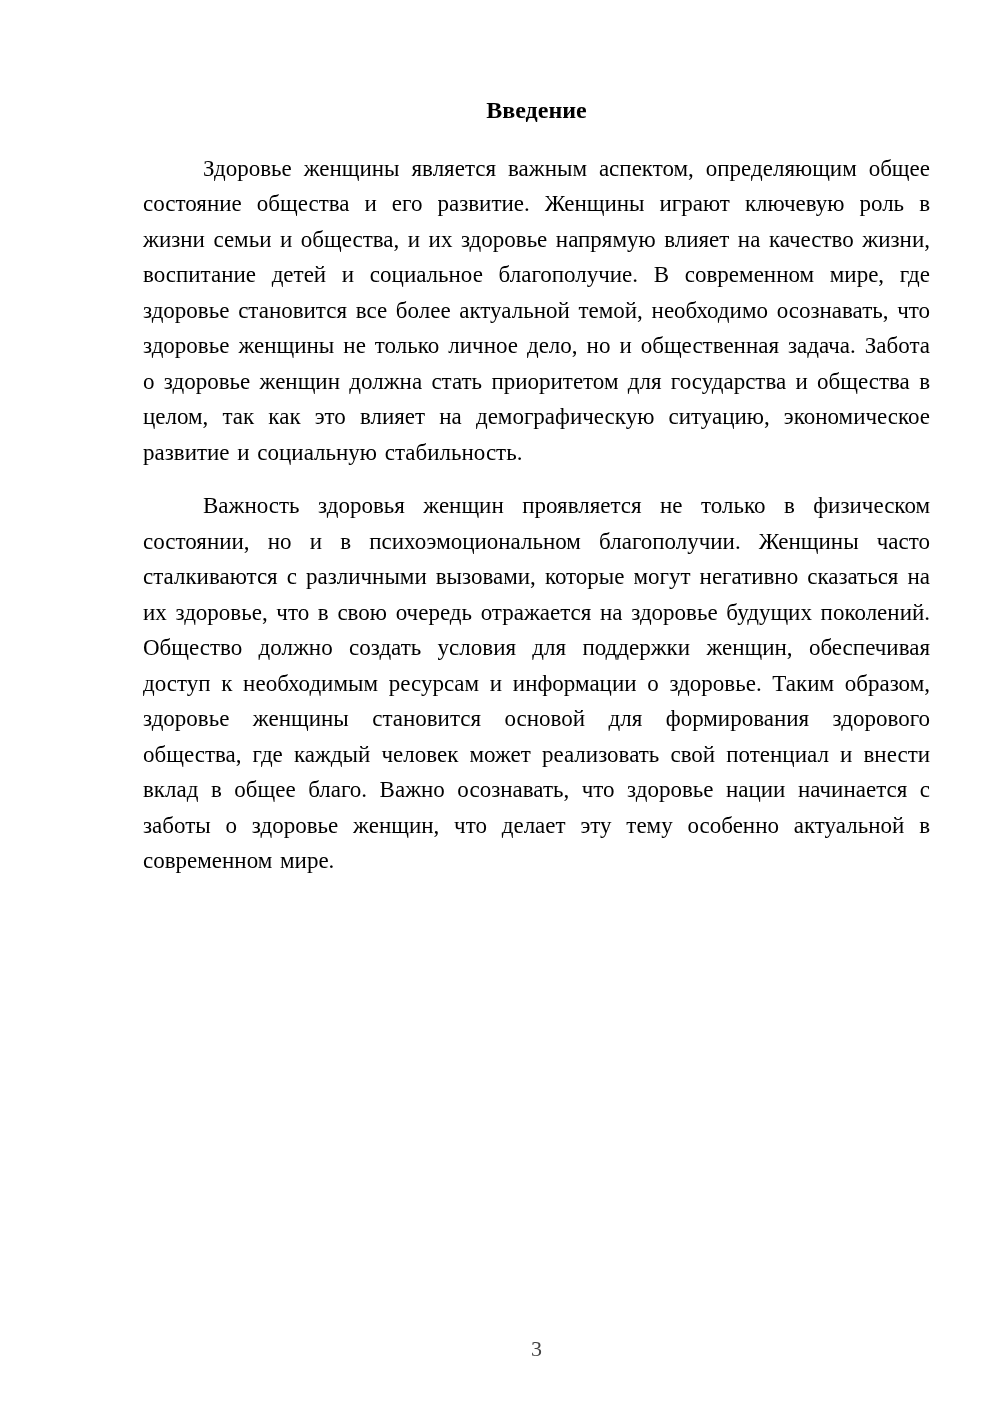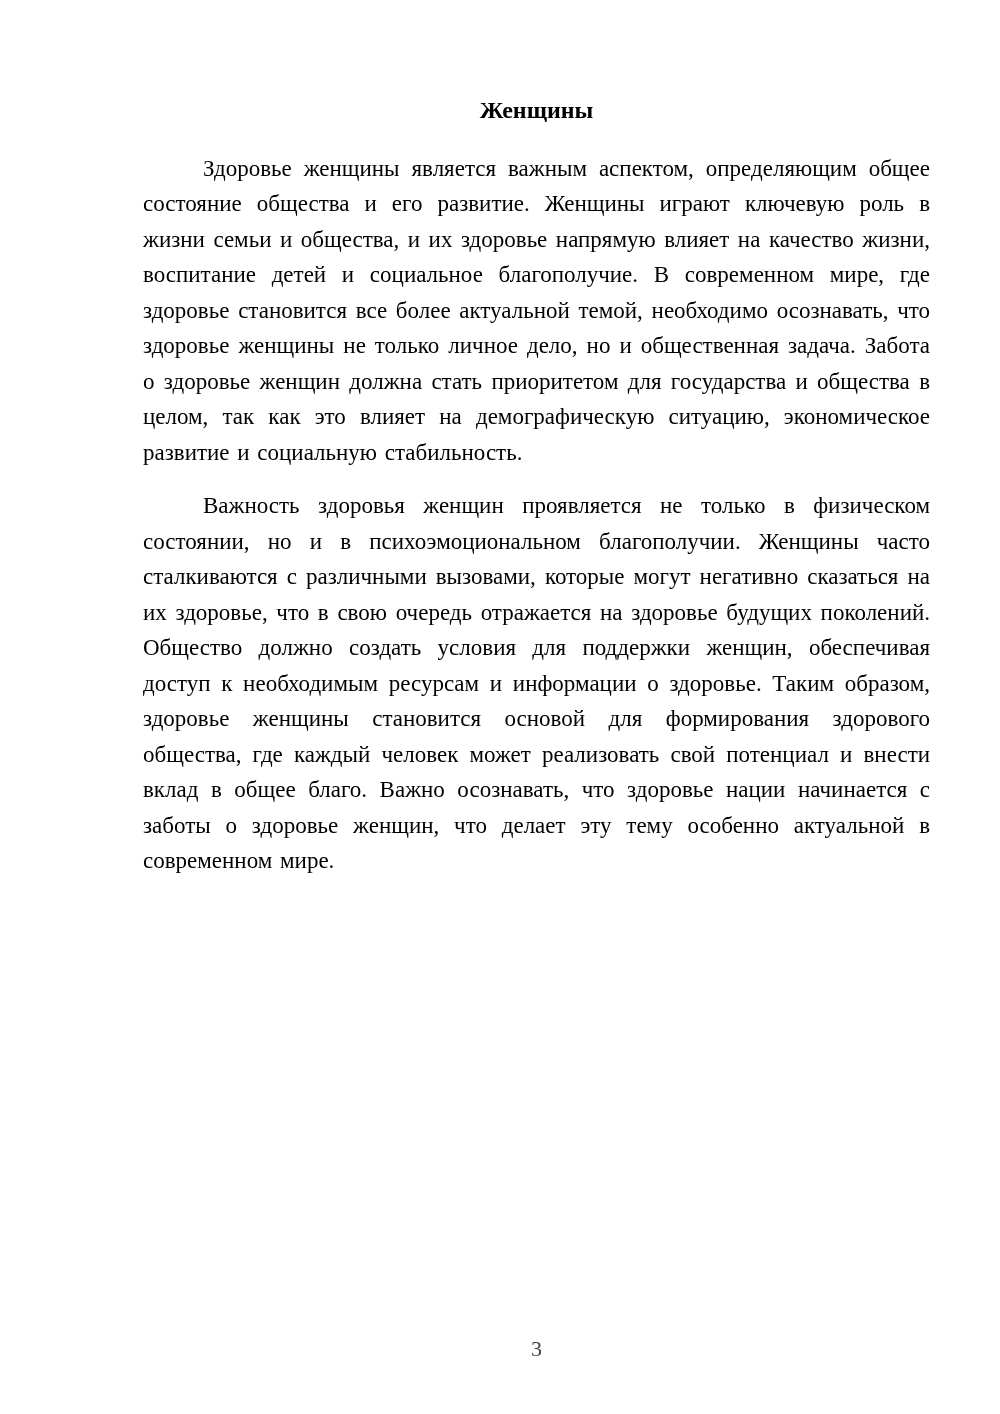--- a/index.html
+++ b/index.html
@@ -41,20 +41,20 @@
     right: 70px;
     text-align: center;
     font-size: 22px;
     color: #444444;
   }
 </style>
 </head>
 <body>
 
 <div class="page">
-  <h1 class="doc-title">Женщины</h1>
+  <h1 class="doc-title">Введение</h1>
 
   <p class="para">Здоровье женщины является важным аспектом, определяющим общее состояние общества и его развитие. Женщины играют ключевую роль в жизни семьи и общества, и их здоровье напрямую влияет на качество жизни, воспитание детей и социальное благополучие. В современном мире, где здоровье становится все более актуальной темой, необходимо осознавать, что здоровье женщины не только личное дело, но и общественная задача. Забота о здоровье женщин должна стать приоритетом для государства и общества в целом, так как это влияет на демографическую ситуацию, экономическое развитие и социальную стабильность.</p>
 
   <p class="para">Важность здоровья женщин проявляется не только в физическом состоянии, но и в психоэмоциональном благополучии. Женщины часто сталкиваются с различными вызовами, которые могут негативно сказаться на их здоровье, что в свою очередь отражается на здоровье будущих поколений. Общество должно создать условия для поддержки женщин, обеспечивая доступ к необходимым ресурсам и информации о здоровье. Таким образом, здоровье женщины становится основой для формирования здорового общества, где каждый человек может реализовать свой потенциал и внести вклад в общее благо. Важно осознавать, что здоровье нации начинается с заботы о здоровье женщин, что делает эту тему особенно актуальной в современном мире.</p>
 
   <div class="page-number">3</div>
 </div>
 
 </body></html>

